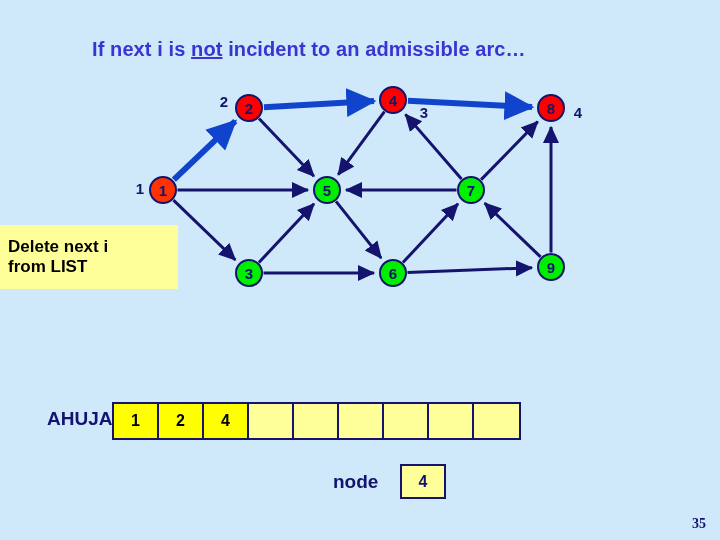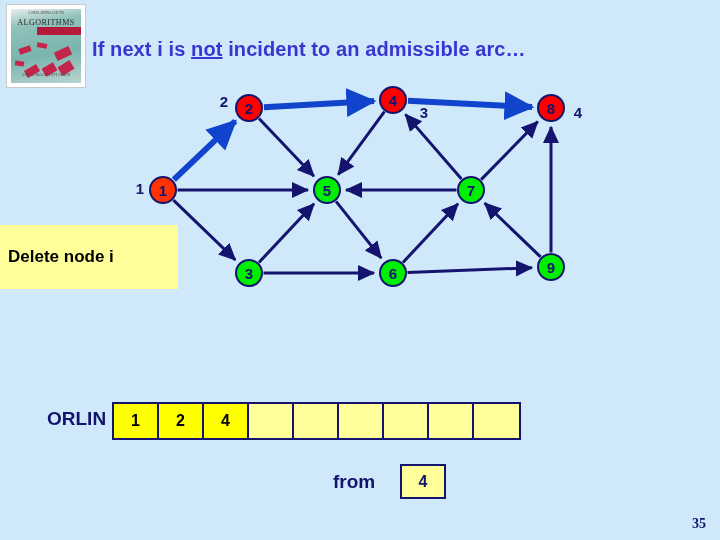--- a/index.html
+++ b/index.html
@@ -101,40 +101,26 @@
   .pageno{
     position:absolute;right:14px;bottom:8px;
     font-family:"Liberation Serif", serif;font-size:14px;color:#14146e;font-weight:bold;
   }
 </style>
 </head>
 <body>
 
 <div id="stage">
 
-  <div class="book">
-    <div class="book-inner">
-      <div class="book-sup">A NEW APPROACH TO</div>
-      <div class="book-title">ALGORITHMS</div>
-      <div class="book-band"></div>
-      <div class="fish" style="left:8px;top:38px;width:12px;height:6px;transform:rotate(-18deg);"></div>
-      <div class="fish" style="left:26px;top:34px;width:10px;height:5px;transform:rotate(10deg);"></div>
-      <div class="fish" style="left:44px;top:40px;width:16px;height:9px;transform:rotate(-25deg);"></div>
-      <div class="fish" style="left:4px;top:52px;width:9px;height:5px;transform:rotate(8deg);"></div>
-      <div class="fish" style="left:14px;top:58px;width:14px;height:8px;transform:rotate(-30deg);"></div>
-      <div class="fish" style="left:32px;top:56px;width:13px;height:9px;transform:rotate(-30deg);"></div>
-      <div class="fish" style="left:48px;top:54px;width:14px;height:10px;transform:rotate(-32deg);"></div>
-      <div class="book-auth">AHUJA  MAGNANTI  ORLIN</div>
-    </div>
-  </div>
 
   <div class="title"><span>If next i is </span><u>not</u><span> incident to an admissible arc…</span></div>
 
   <div class="callout">
-    <div>Delete node i</div>
+    <div>Delete next i</div>
+    <div>from LIST</div>
   </div>
 
   <svg class="graph" viewBox="0 0 720 540">
     <defs>
       <marker id="ah" markerWidth="6" markerHeight="6" refX="5.4" refY="3" orient="auto">
         <path d="M0,0.3 L5.8,3 L0,5.7 z" fill="#14146e"></path>
       </marker>
       <marker id="ahb" markerWidth="5.2" markerHeight="5.2" refX="4.6" refY="2.6" orient="auto">
         <path d="M0,0.2 L5,2.6 L0,5 z" fill="#1144cc"></path>
       </marker>
@@ -179,30 +165,30 @@
         <text x="551" y="267.5" class="node-txt">9</text>
       </g>
   </svg>
   <div id="dist-layer">
       <div class="nlabel" style="left: 140px; top: 188px;">1</div>
       <div class="nlabel" style="left: 224px; top: 101px;">2</div>
       <div class="nlabel" style="left: 424px; top: 112px;">3</div>
       <div class="nlabel" style="left: 578px; top: 112px;">4</div>
     </div>
 
-  <div class="list-label">ORLIN</div>
+  <div class="list-label">AHUJA</div>
   <div class="list-row" id="list-row">
       <div class="cell filled">1</div>
       <div class="cell filled">2</div>
       <div class="cell filled">4</div>
       <div class="cell"></div>
       <div class="cell"></div>
       <div class="cell"></div>
       <div class="cell"></div>
       <div class="cell"></div>
       <div class="cell"></div>
     </div>
 
-  <div class="next-label">from</div>
+  <div class="next-label">node</div>
   <div class="next-box">4</div>
 
   <div class="pageno">35</div>
 </div>
 
 </body></html>

